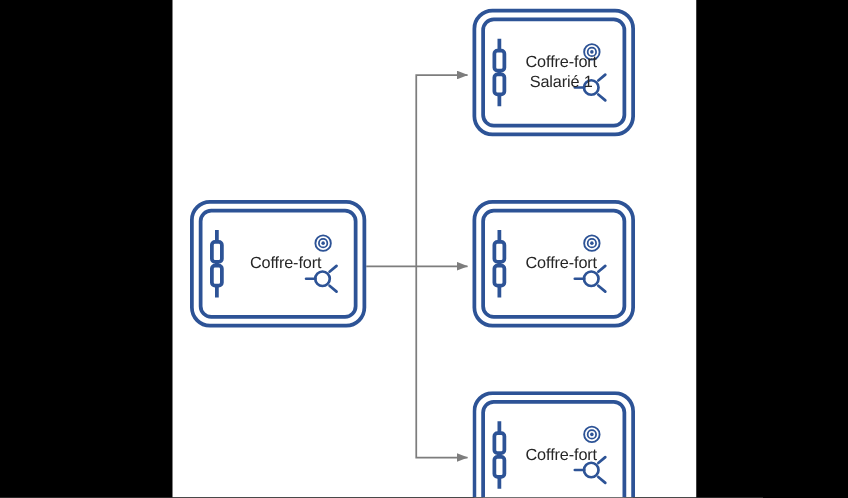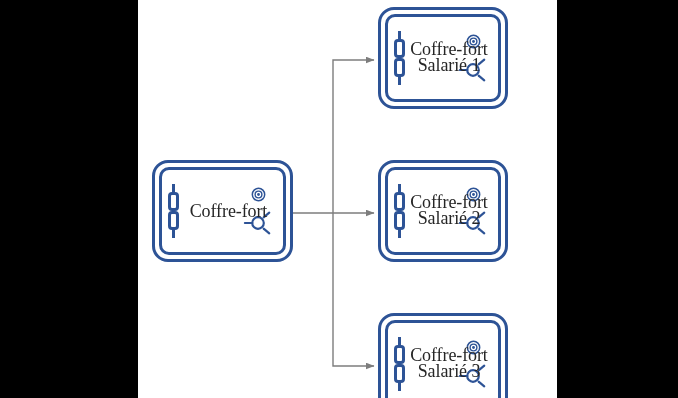--- a/index.html
+++ b/index.html
@@ -84,25 +84,24 @@
   .safe .hinge.bottom { bottom: 22px; }
 
   .safe .label {
     position: absolute;
     left: 22px;
     right: 10px;
     top: 50%;
     transform: translateY(-52%);
     text-align: center;
     color: #262626;
-    font-size: 18px;
+    font-size: 13px;
     line-height: 16px;
     letter-spacing: -0.1px;
     white-space: nowrap;
-    font-family: Liberation Serif, serif;
   }
   .safe .label .l2 { display: block; }
 
   .safe .dial {
     position: absolute;
     right: 17px;
     top: 17px;
     width: 15px;
     height: 15px;
   }
@@ -235,21 +234,20 @@
             <g stroke="#2d5396" stroke-width="2.3" fill="none" stroke-linecap="round">
               <line x1="2" y1="16" x2="10" y2="16"></line>
               <line x1="22" y1="10" x2="28" y2="5"></line>
               <line x1="22" y1="22" x2="28" y2="27"></line>
             </g>
             <circle cx="16" cy="16" r="6.2" fill="none" stroke="#2d5396" stroke-width="2.3"></circle>
           </svg>
         </div>
         <div class="label">
           <span>Coffre-fort</span>
-          <span class="l2">Salarié 2</span>
         </div>
       </div>
     </div>
 
     <div class="safe" id="safe-salarie-3" style="left:240px; top:313px; width:130px; height:102px;">
       <div class="shell"></div>
       <div class="door">
         <div class="spine"></div>
         <div class="hinge top"></div>
         <div class="hinge bottom"></div>
@@ -265,19 +263,18 @@
             <g stroke="#2d5396" stroke-width="2.3" fill="none" stroke-linecap="round">
               <line x1="2" y1="16" x2="10" y2="16"></line>
               <line x1="22" y1="10" x2="28" y2="5"></line>
               <line x1="22" y1="22" x2="28" y2="27"></line>
             </g>
             <circle cx="16" cy="16" r="6.2" fill="none" stroke="#2d5396" stroke-width="2.3"></circle>
           </svg>
         </div>
         <div class="label">
           <span>Coffre-fort</span>
-          <span class="l2">Salarié 3</span>
         </div>
       </div>
     </div>
 
   </div>
 </div>
 
 </body></html>

